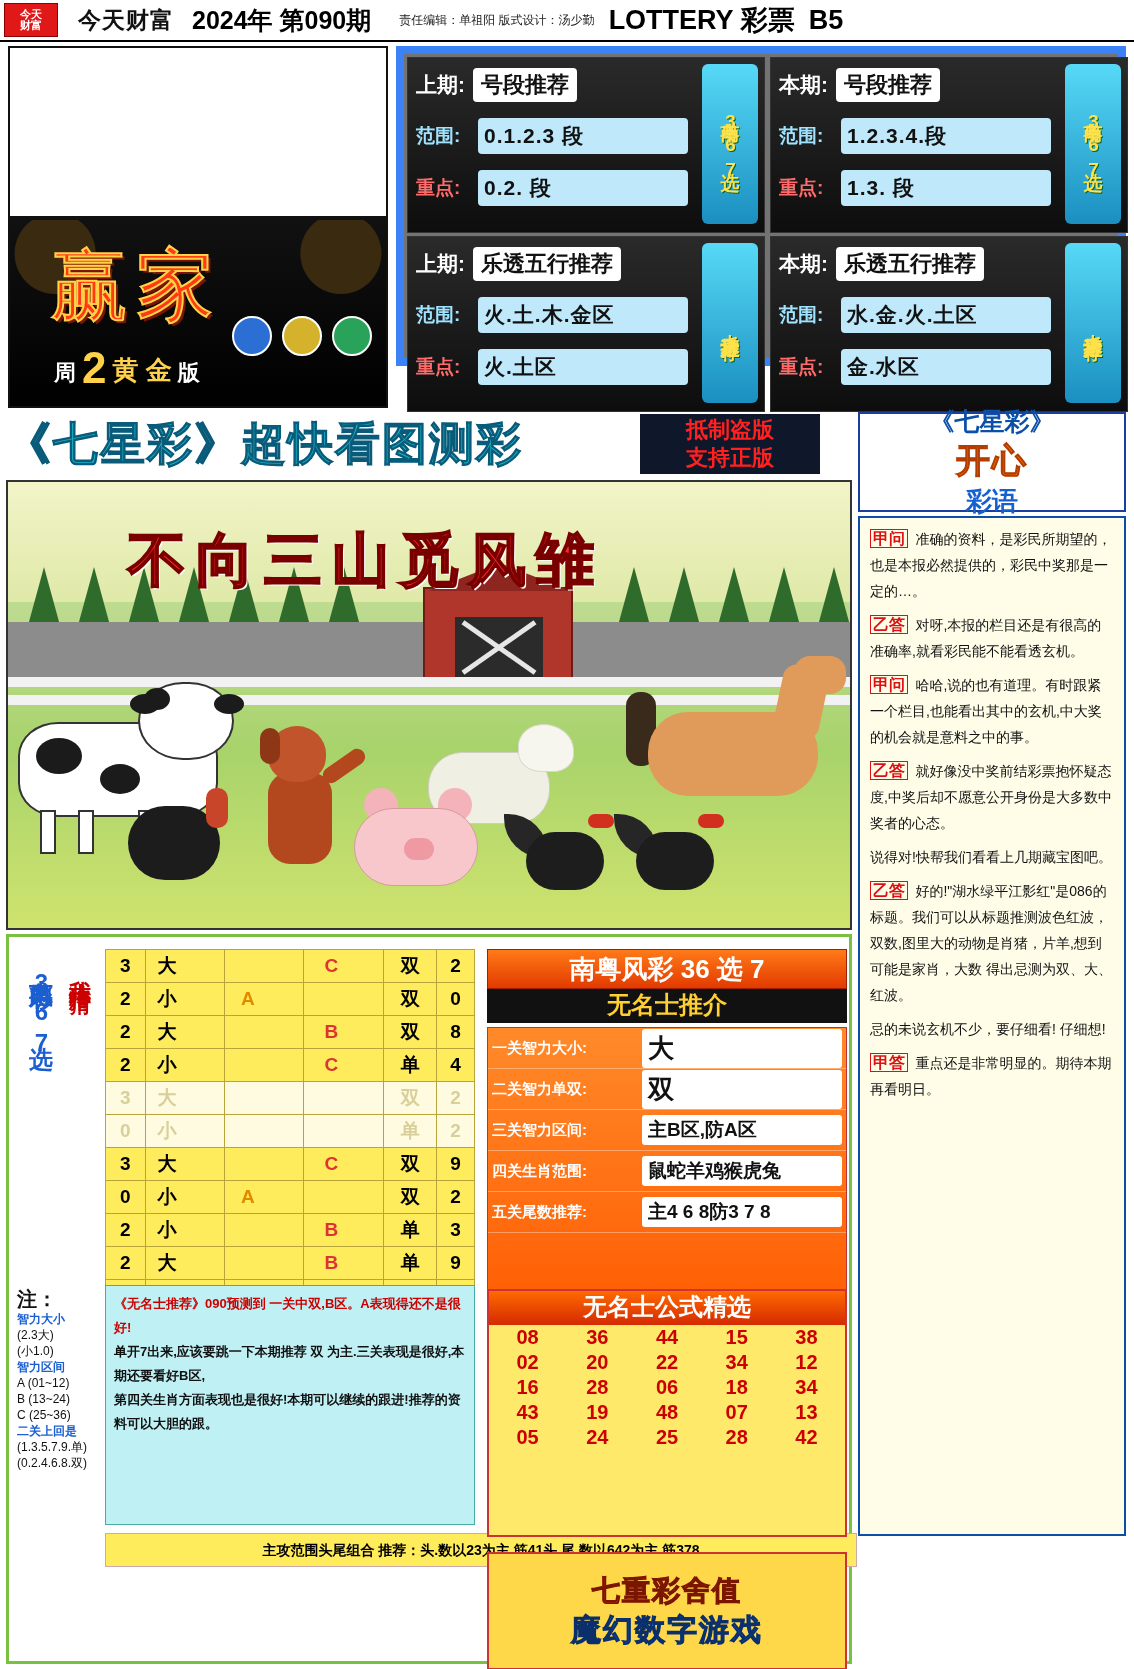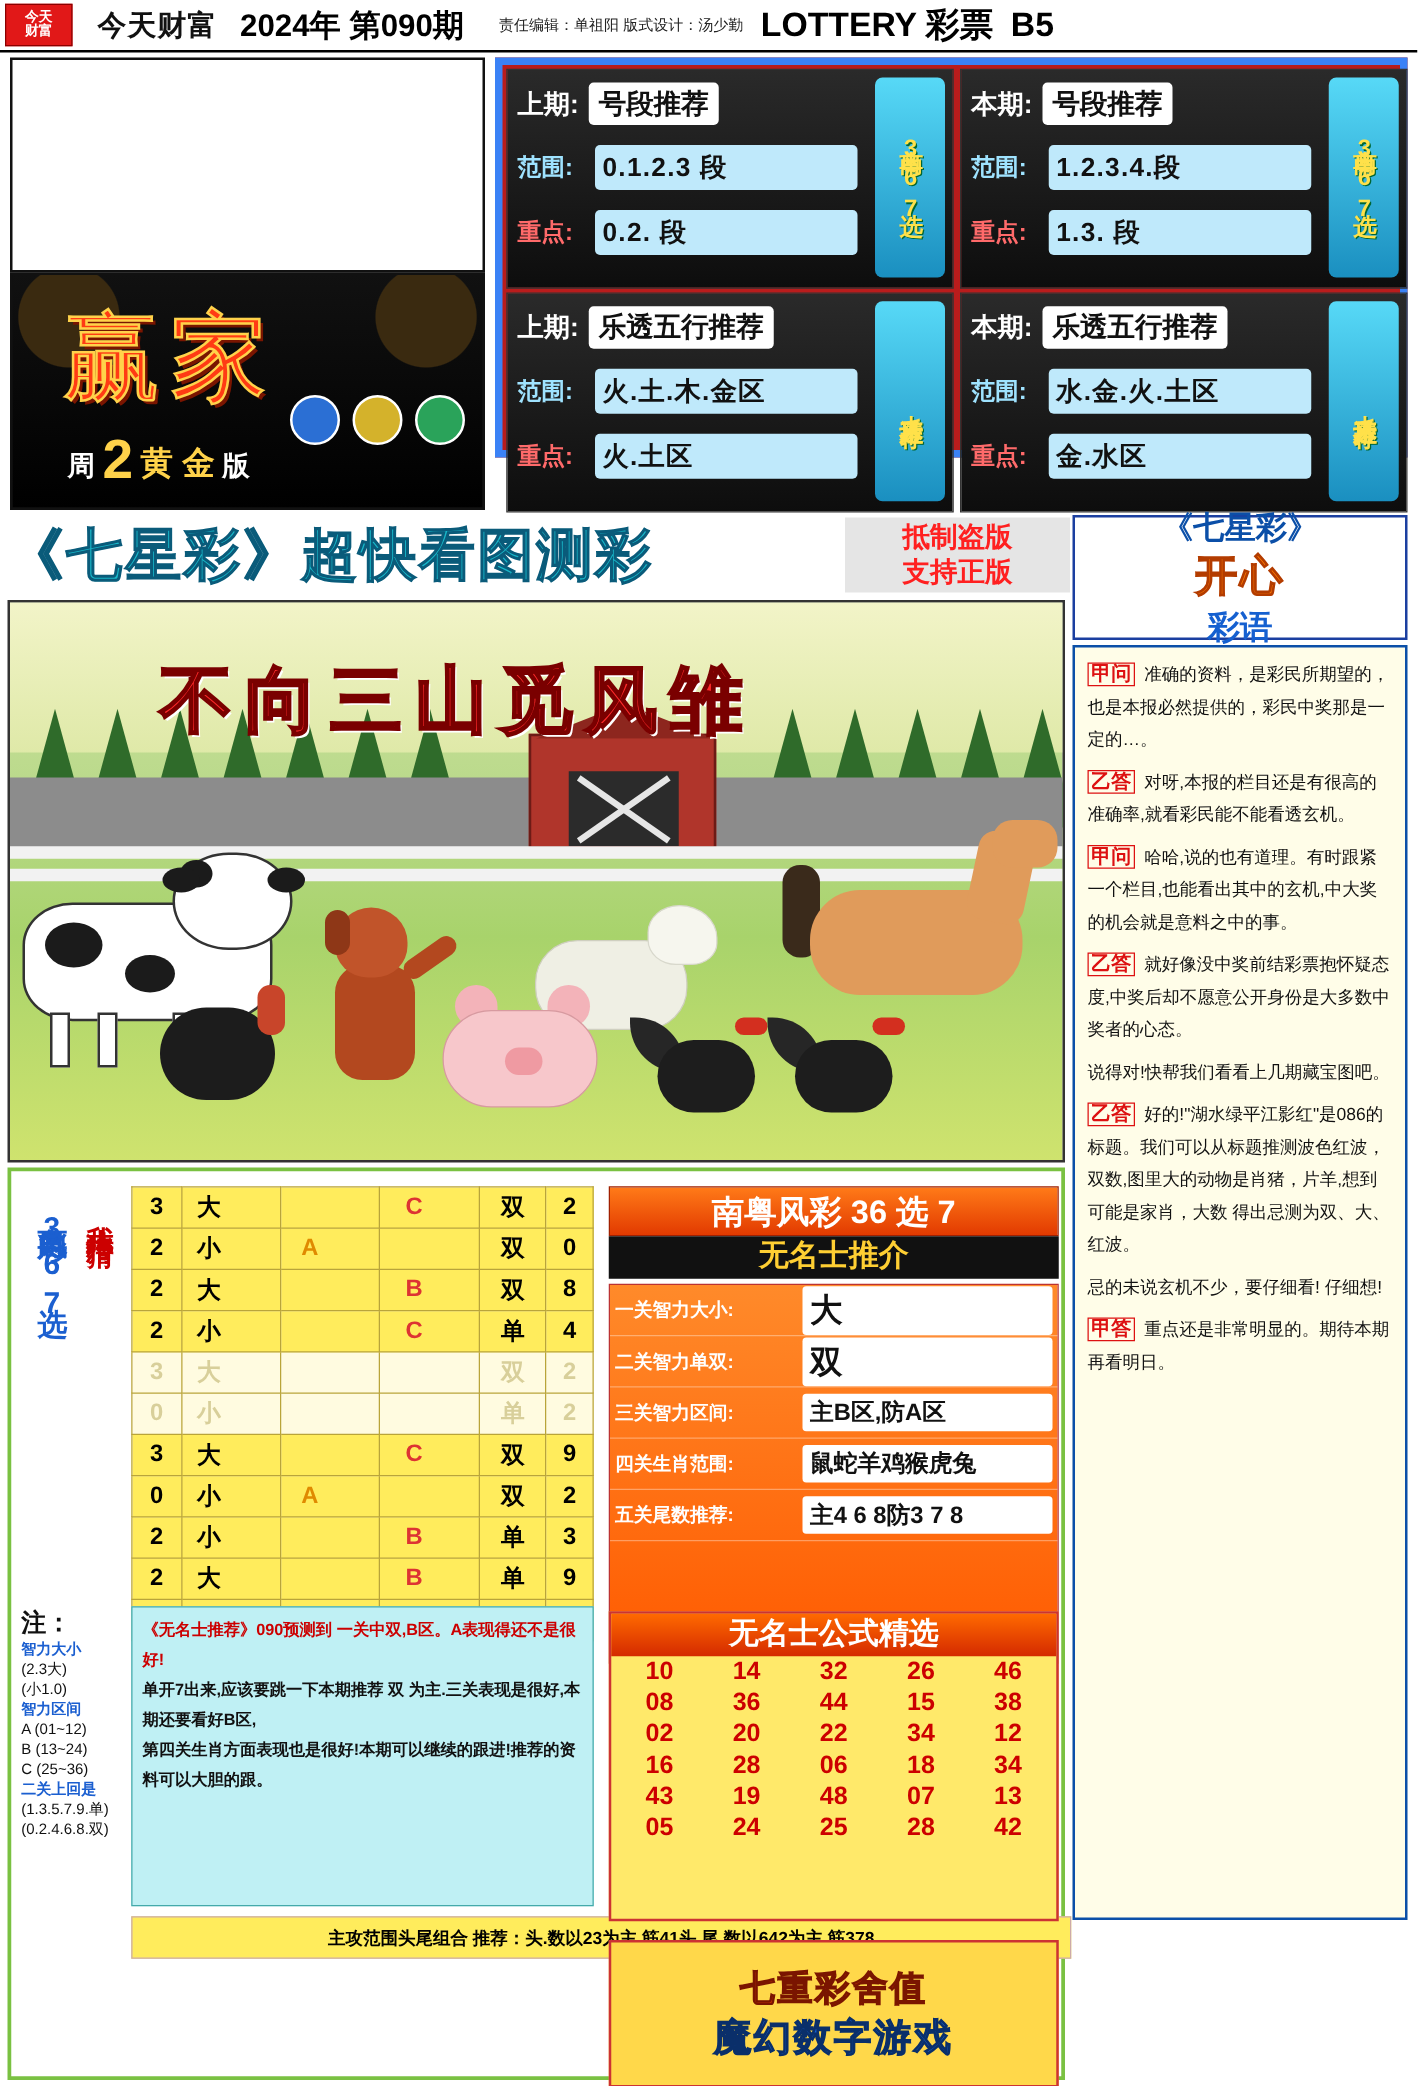--- a/index.html
+++ b/index.html
@@ -34,38 +34,38 @@
   .winner-title { position:absolute; left:40px; top:14px; font-size:78px; font-weight:normal; color:#ff3b14; -webkit-text-stroke:2px #ffd24a; text-shadow:3px 3px 0 #7a1500; letter-spacing:8px; }
   .winner-sub { position:absolute; left:44px; top:128px; display:flex; align-items:flex-end; gap:6px; }
   .w-week { font-size:22px; color:#ffffff; font-weight:bold; }
   .w-num { font-size:44px; color:#ffd24a; font-weight:bold; line-height:40px; }
   .w-gold { font-size:26px; font-weight:bold; color:#ffd24a; }
   .w-ban { font-size:22px; font-weight:bold; color:#fff; }
   .dots { position:absolute; right:14px; top:96px; display:flex; gap:10px; }
   .dot { width:40px; height:40px; border-radius:50%; display:flex; align-items:center; justify-content:center; font-size:18px; font-weight:bold; color:#fff; border:2px solid #fff; }
 
   
-  .panels { position:absolute; left:396px; top:46px; width:730px; height:320px; background:#b91c1c; border:6px solid #3b82f6; }
+  .panels { position:absolute; left:396px; top:46px; width:730px; height:320px; background:#737373; border:8px solid #3b82f6; }
   .panel { position:absolute; width:358px; height:176px; background:linear-gradient(180deg,#2a2a2a,#0d0d0d); border:1px solid #333; }
   .p1 { left:3px; top:3px; } .p2 { left:366px; top:3px; }
   .p3 { left:3px; top:182px; } .p4 { left:366px; top:182px; }
   .pl-head { position:absolute; left:8px; top:10px; display:flex; align-items:center; gap:8px; }
   .pl-label { color:#fff; font-size:21px; font-weight:bold; }
   .pl-title { background:#fff; color:#111; font-size:22px; font-weight:bold; padding:2px 8px; border-radius:4px; }
   .pl-rows { position:absolute; left:8px; top:52px; width:272px; }
   .pl-row { display:flex; align-items:center; height:52px; }
   .pl-key { width:62px; font-size:19px; font-weight:bold; color:#9fe3ff; }
   .pl-key.red { color:#ff6a6a; }
   .pl-val { flex:1; background:#bfe9fb; color:#111; font-size:21px; font-weight:bold; padding:4px 6px; border-radius:4px; letter-spacing:1px; }
   .pl-side { position:absolute; right:6px; top:6px; width:56px; height:160px; background:linear-gradient(180deg,#57d9f7,#1a8fc0); border-radius:6px; color:#ffe14a; font-size:19px; font-weight:bold; writing-mode:vertical-rl; text-orientation:upright; display:flex; align-items:center; justify-content:center; letter-spacing:2px; text-shadow:1px 1px 0 #063; }
 
   
   .banner { position:absolute; left:6px; top:412px; width:672px; height:64px; display:flex; align-items:center; }
   .banner-txt { font-size:45px; font-weight:bold; color:#18b7c9; -webkit-text-stroke:1px #0a5b7a; letter-spacing:2px; }
-  .antipirate { position:absolute; left:676px; top:414px; width:180px; height:60px; background:#e5e5e5; display:flex; flex-direction:column; justify-content:center; align-items:center; }
+  .antipirate { position:absolute; left:640px; top:414px; width:180px; height:60px; background:#0f172a; display:flex; flex-direction:column; justify-content:center; align-items:center; }
   .antipirate div { color:#ff2020; font-size:22px; font-weight:bold; line-height:28px; }
   .qixing-box { position:absolute; left:858px; top:412px; width:268px; height:100px; background:#fff; border:2px solid #1b3fa0; display:flex; flex-direction:column; align-items:center; justify-content:center; }
   .qx-1 { font-size:25px; font-weight:bold; color:#0b4fa8; }
   .qx-2 { font-size:34px; font-weight:bold; color:#ff7a00; -webkit-text-stroke:1px #b33c00; letter-spacing:2px; }
   .qx-3 { font-size:26px; font-weight:bold; color:#1560d0; }
 
   
   .picture { position:absolute; left:6px; top:480px; width:846px; height:450px; border:2px solid #333; overflow:hidden;
      background:linear-gradient(180deg,#cfe3a0 0%, #b9d98a 35%, #a8d36b 60%, #cfe36e 100%); }
   .sky { position:absolute; left:0; top:0; width:100%; height:120px; background:linear-gradient(180deg,#f2f4c8,#dfe9a8); }
@@ -548,27 +548,20 @@
         <div class="nr">
           <span class="k">五关尾数推荐:</span>
           <span class="v">主4 6 8防3 7 8</span>
         </div>
       </div>
     </div>
 
     <div class="formula">
       <div class="formula-h">无名士公式精选</div>
       <div class="frow">
-        <span>10</span>
-        <span>14</span>
-        <span>32</span>
-        <span>26</span>
-        <span>46</span>
-      </div>
-      <div class="frow">
         <span>08</span>
         <span>36</span>
         <span>44</span>
         <span>15</span>
         <span>38</span>
       </div>
       <div class="frow">
         <span>02</span>
         <span>20</span>
         <span>22</span>

